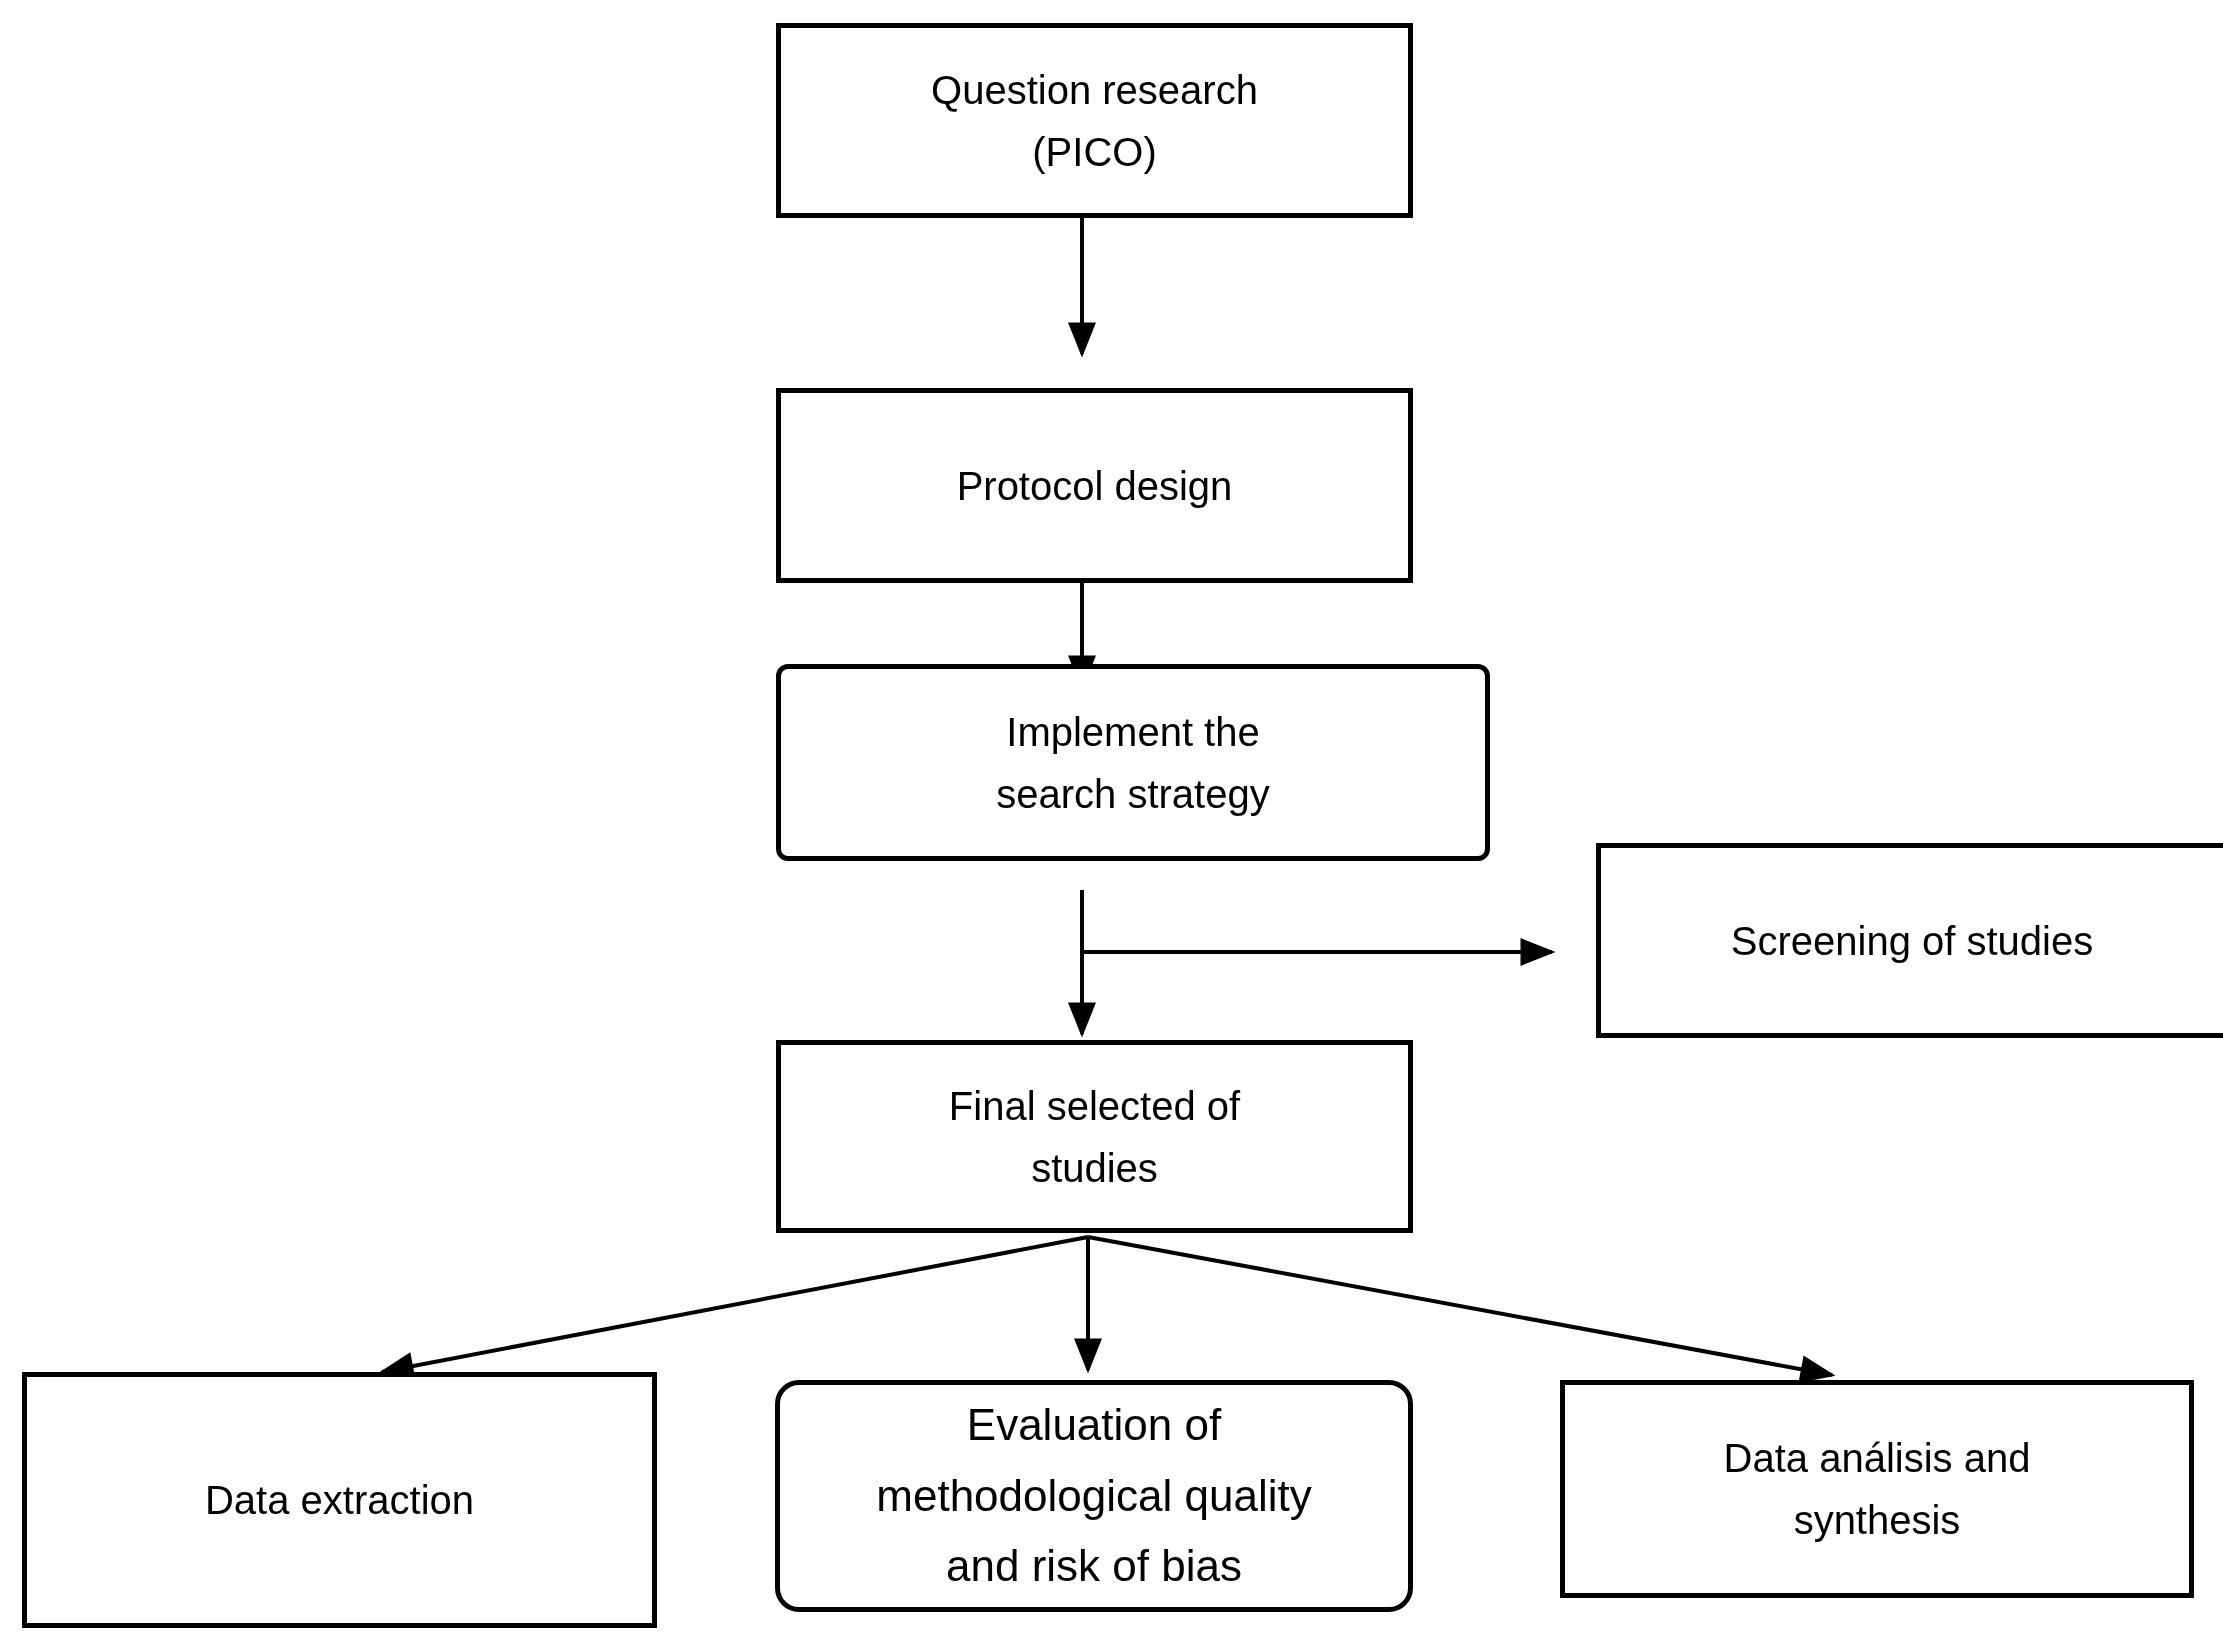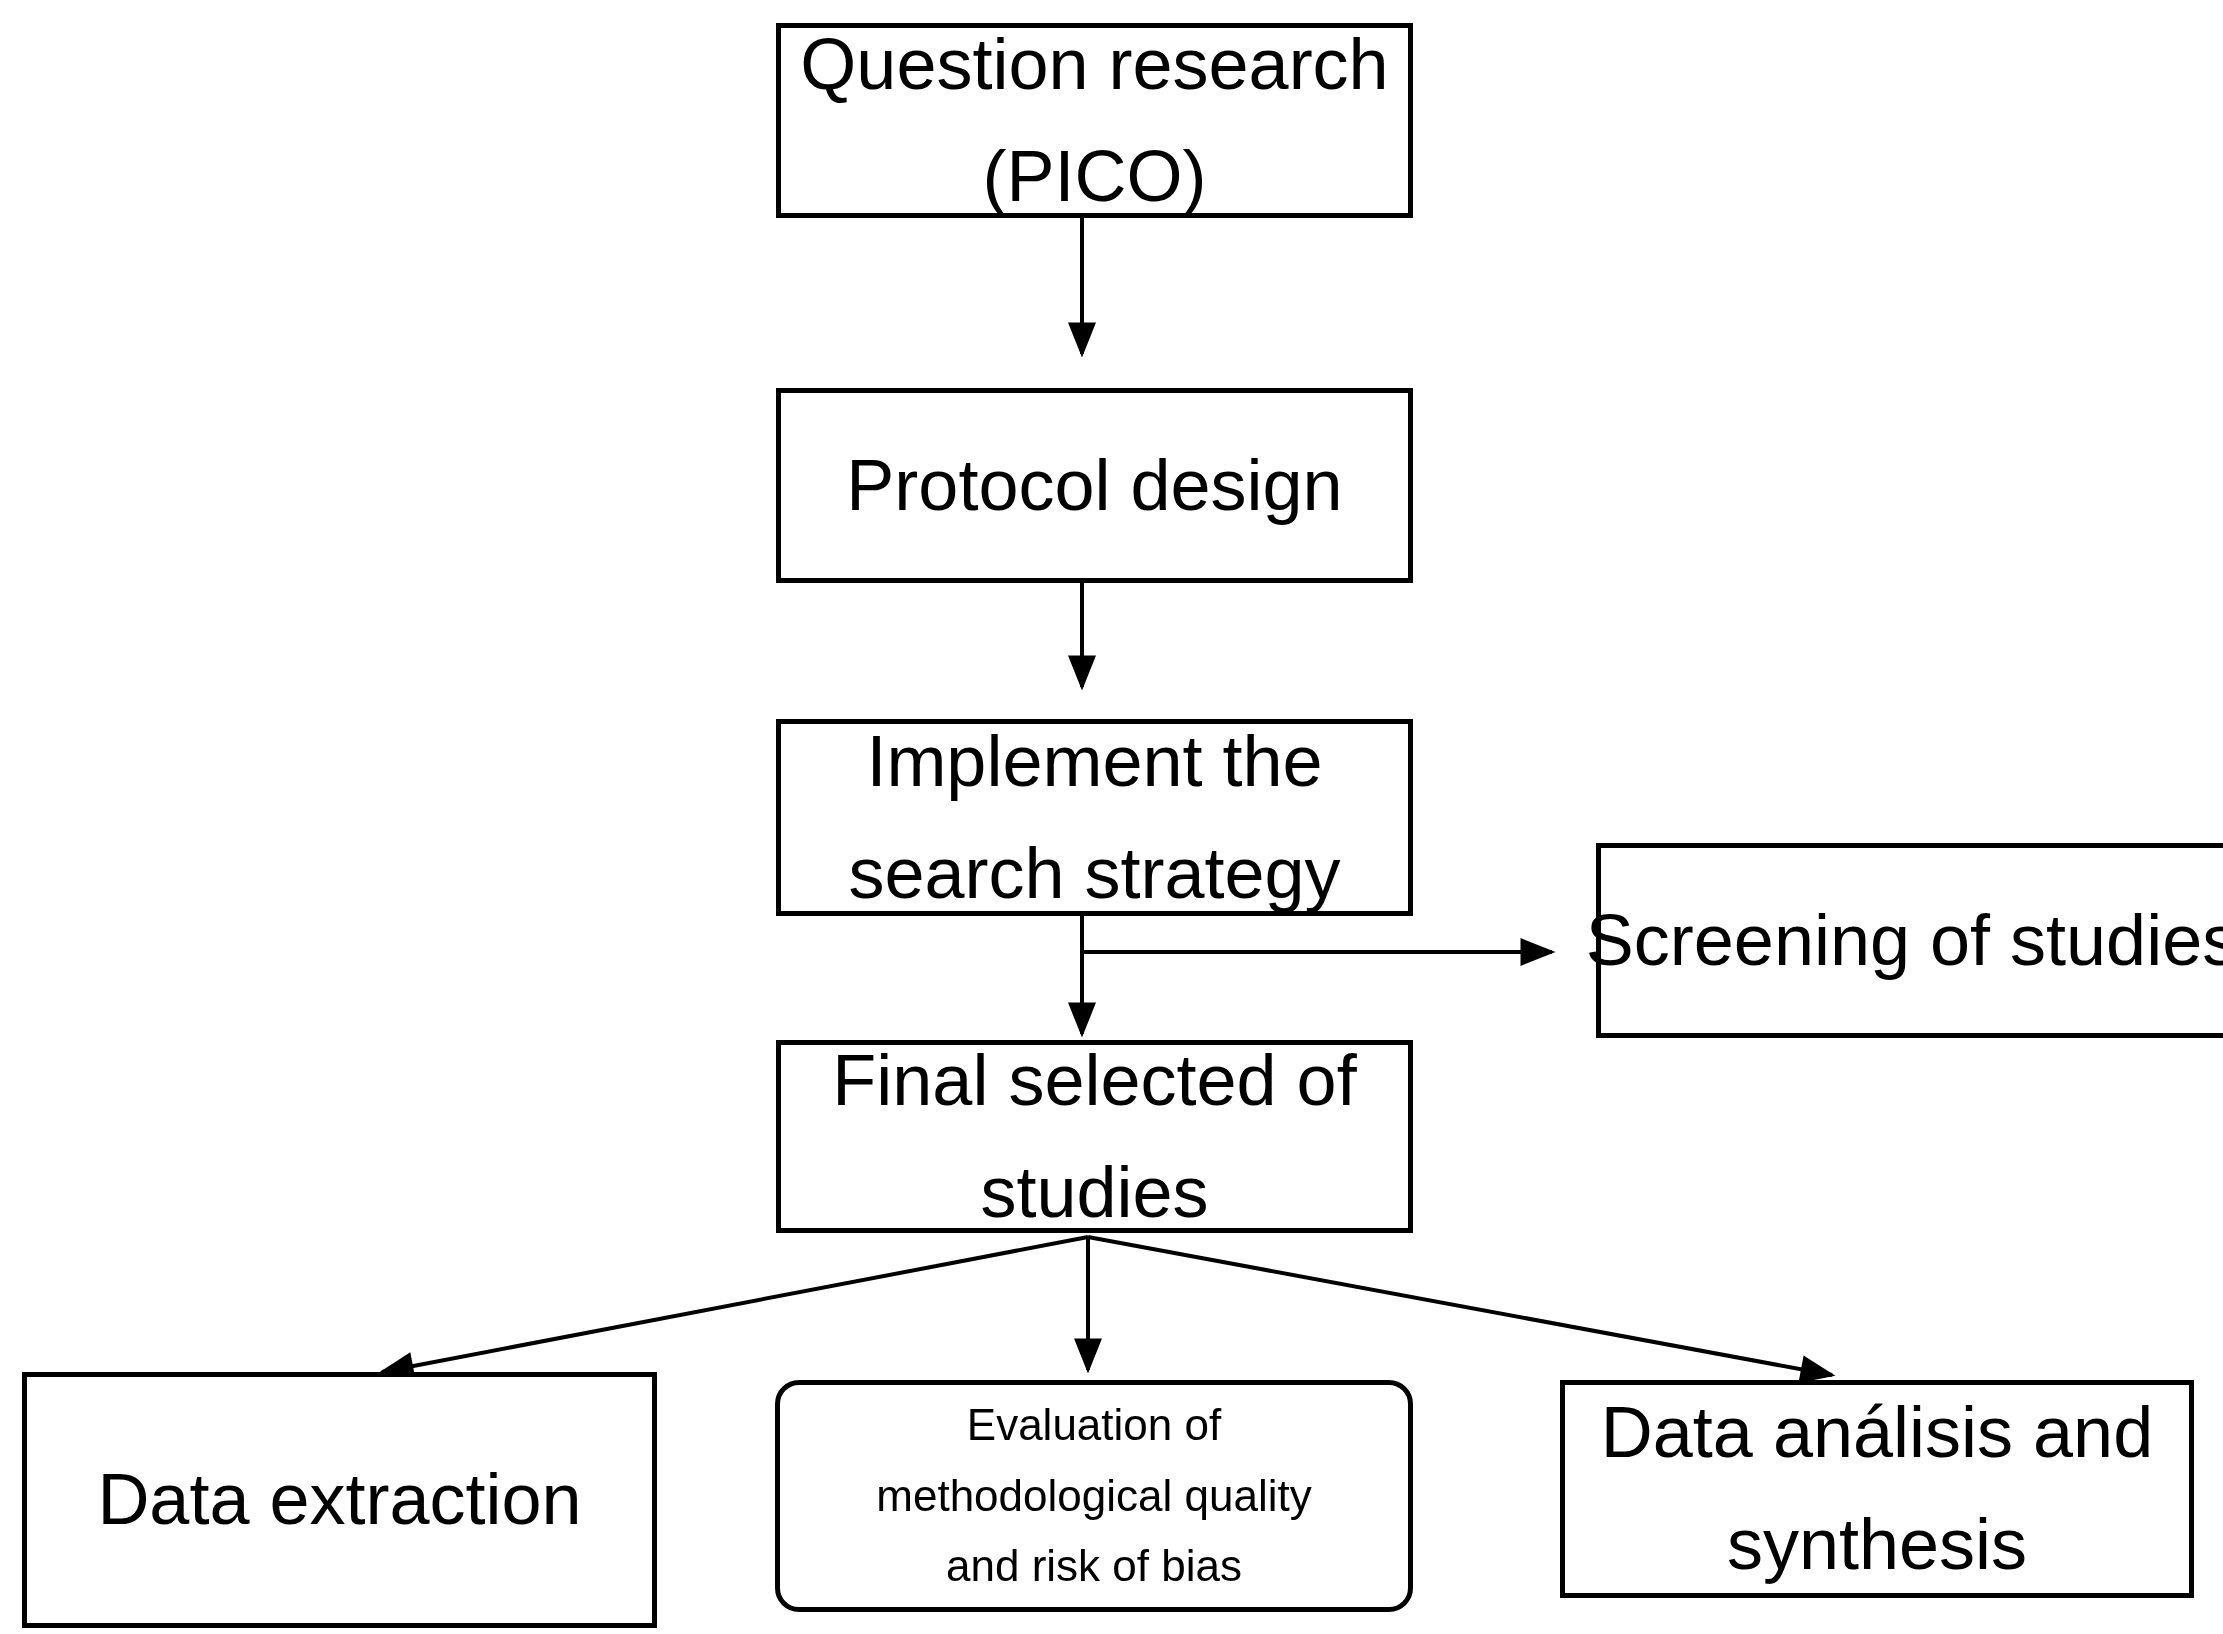--- a/index.html
+++ b/index.html
@@ -30,32 +30,32 @@
   .node {
     position: absolute;
     box-sizing: border-box;
     border: 5px solid #000000;
     background: #ffffff;
     display: flex;
     flex-direction: column;
     align-items: center;
     justify-content: center;
     text-align: center;
-    font-size: 72px;
+    font-size: 40px;
     line-height: 1.55;
     color: #000000;
   }
   .node .line {
     display: block;
     white-space: nowrap;
   }
   
   #node-question   { left: 776px;  top: 23px;   width: 637px; height: 195px; }
   #node-protocol   { left: 776px;  top: 360px;  width: 637px; height: 195px; margin-top: 28px; }
-  #node-implement  { left: 776px;  top: 719px;  width: 637px; height: 197px; }
+  #node-implement  { left: 776px;  top: 664px;  width: 714px; height: 197px; border-radius: 12px; }
   #node-screening  { left: 1560px; top: 843px;  width: 632px; height: 195px; margin-left: 36px; }
   #node-final      { left: 776px;  top: 1040px; width: 637px; height: 193px; }
   #node-extraction { left: 22px;   top: 1372px; width: 635px; height: 256px; }
   #node-evaluation { left: 775px;  top: 1380px; width: 638px; height: 232px;
                      font-size: 44px; line-height: 1.6; border-radius: 24px; }
   #node-analysis   { left: 1560px; top: 1380px; width: 634px; height: 218px; }
 </style>
 </head>
 <body>
 

